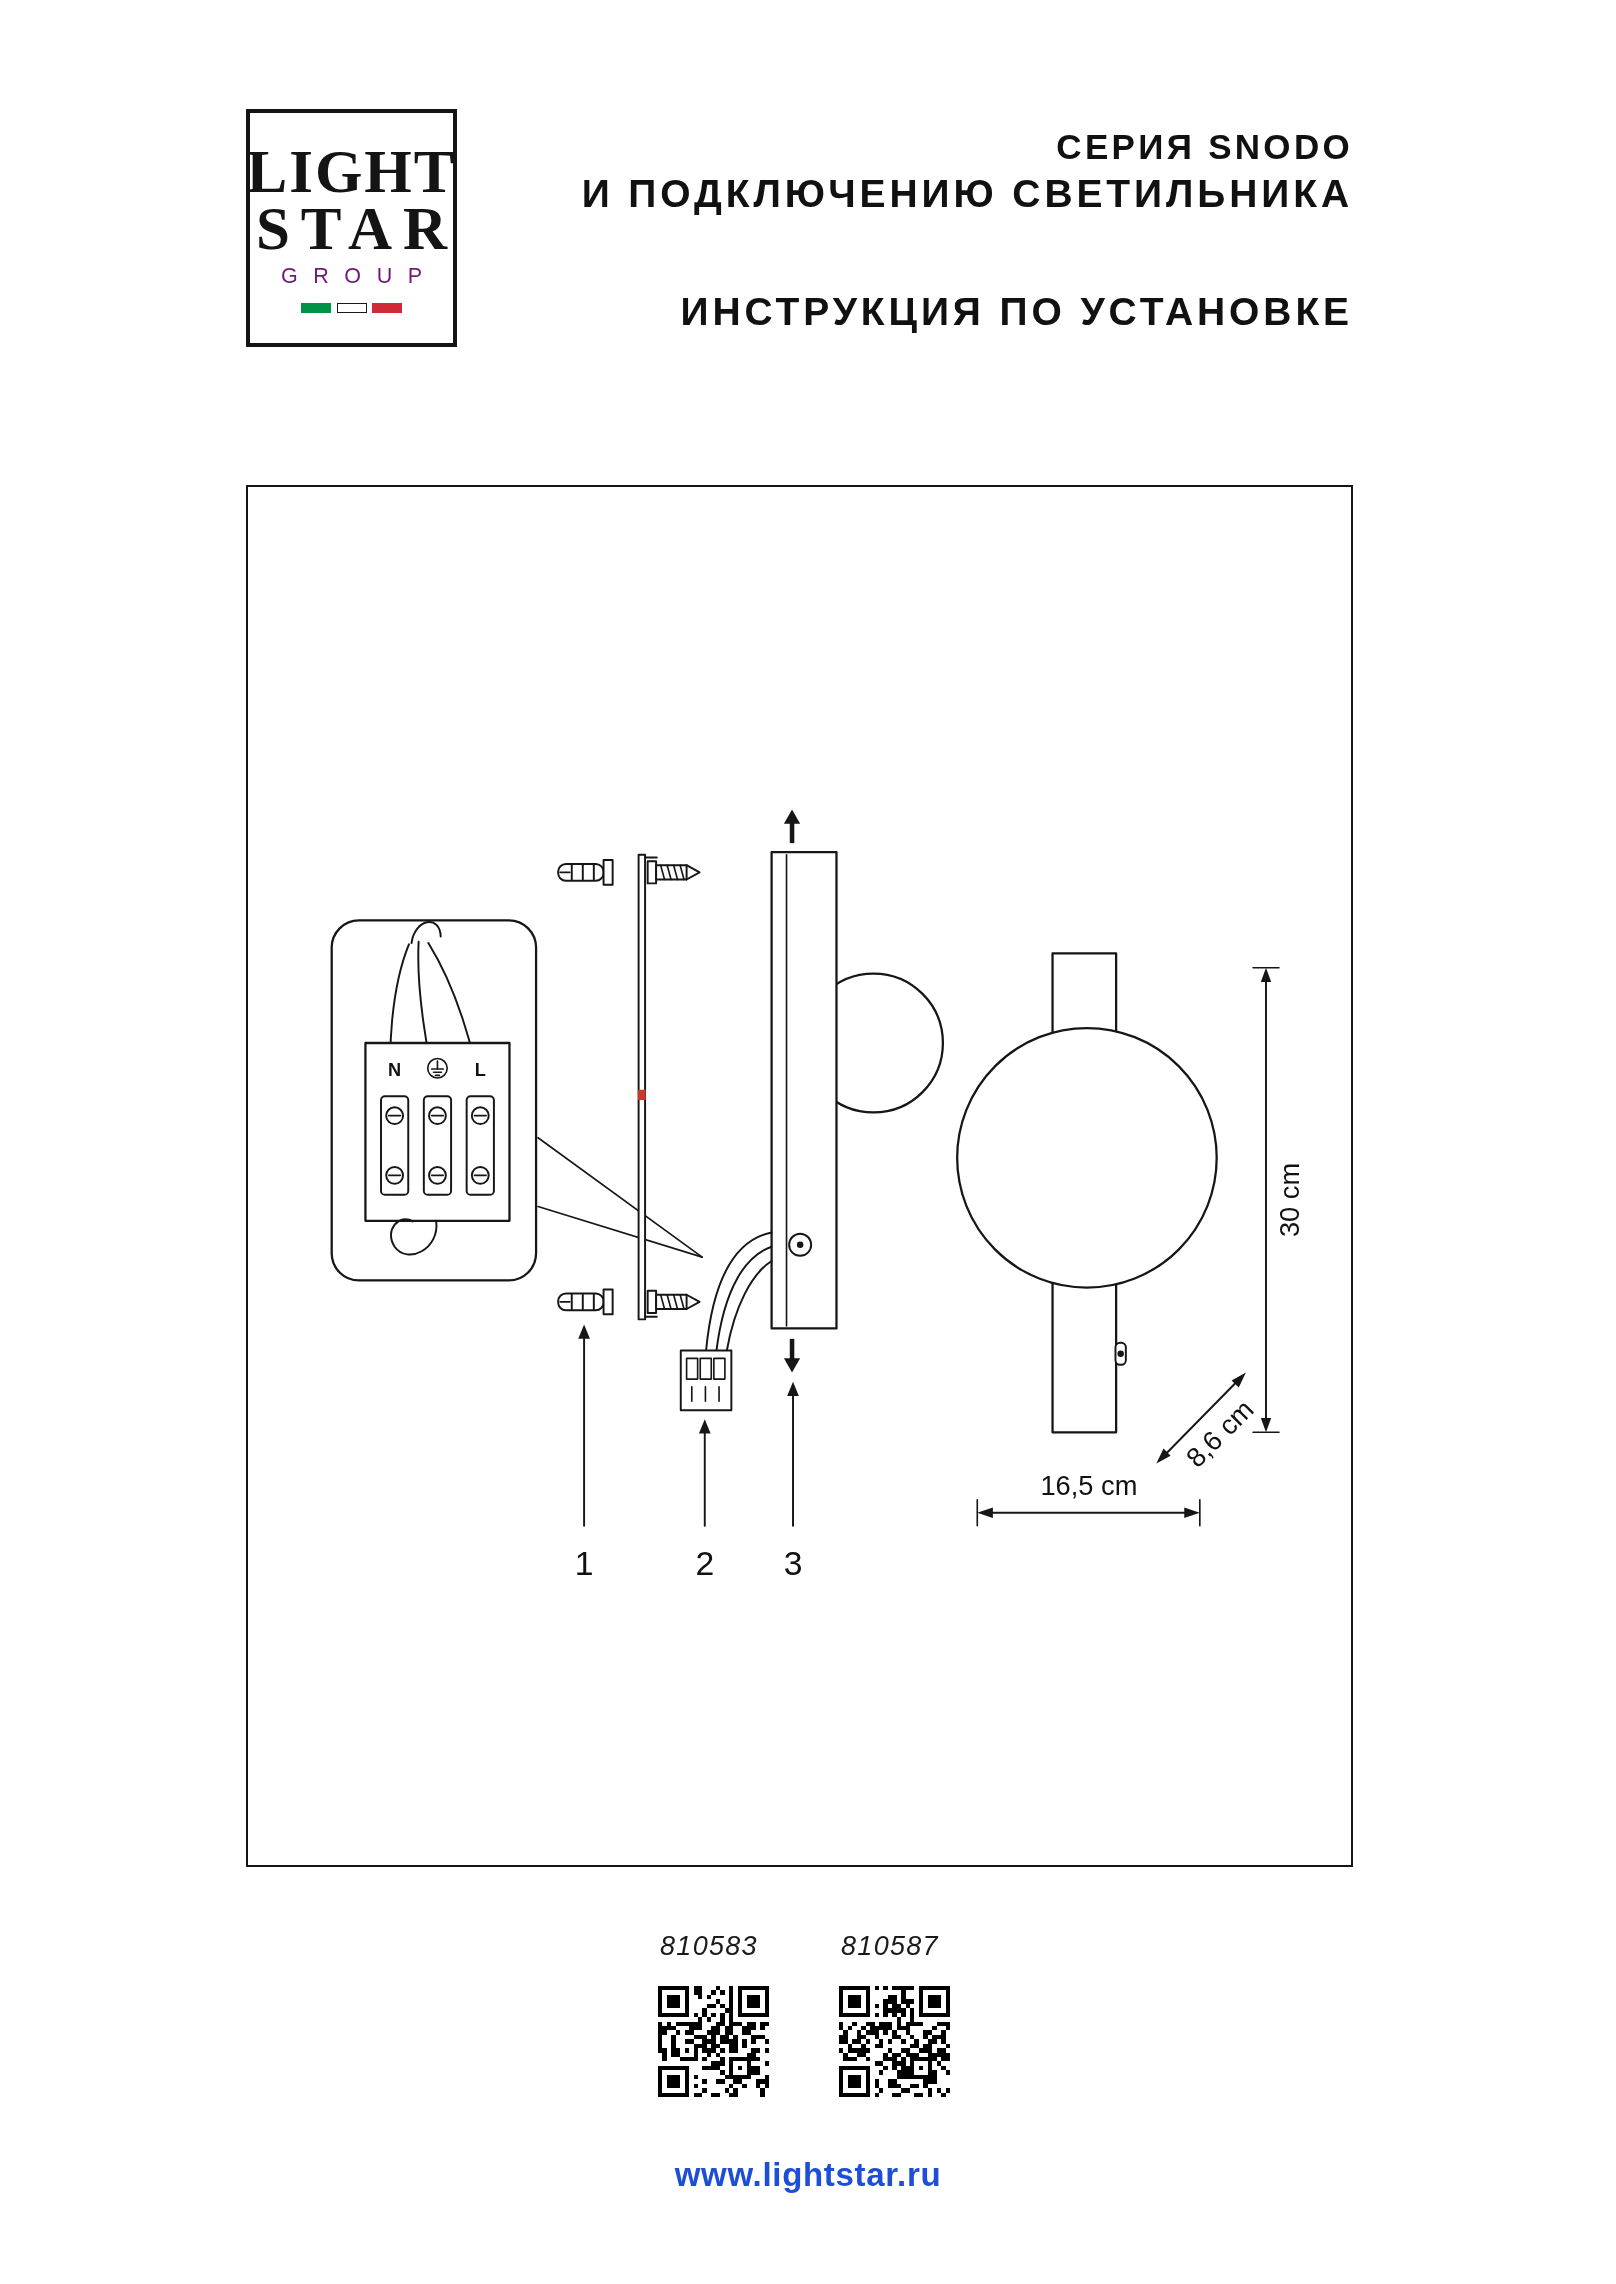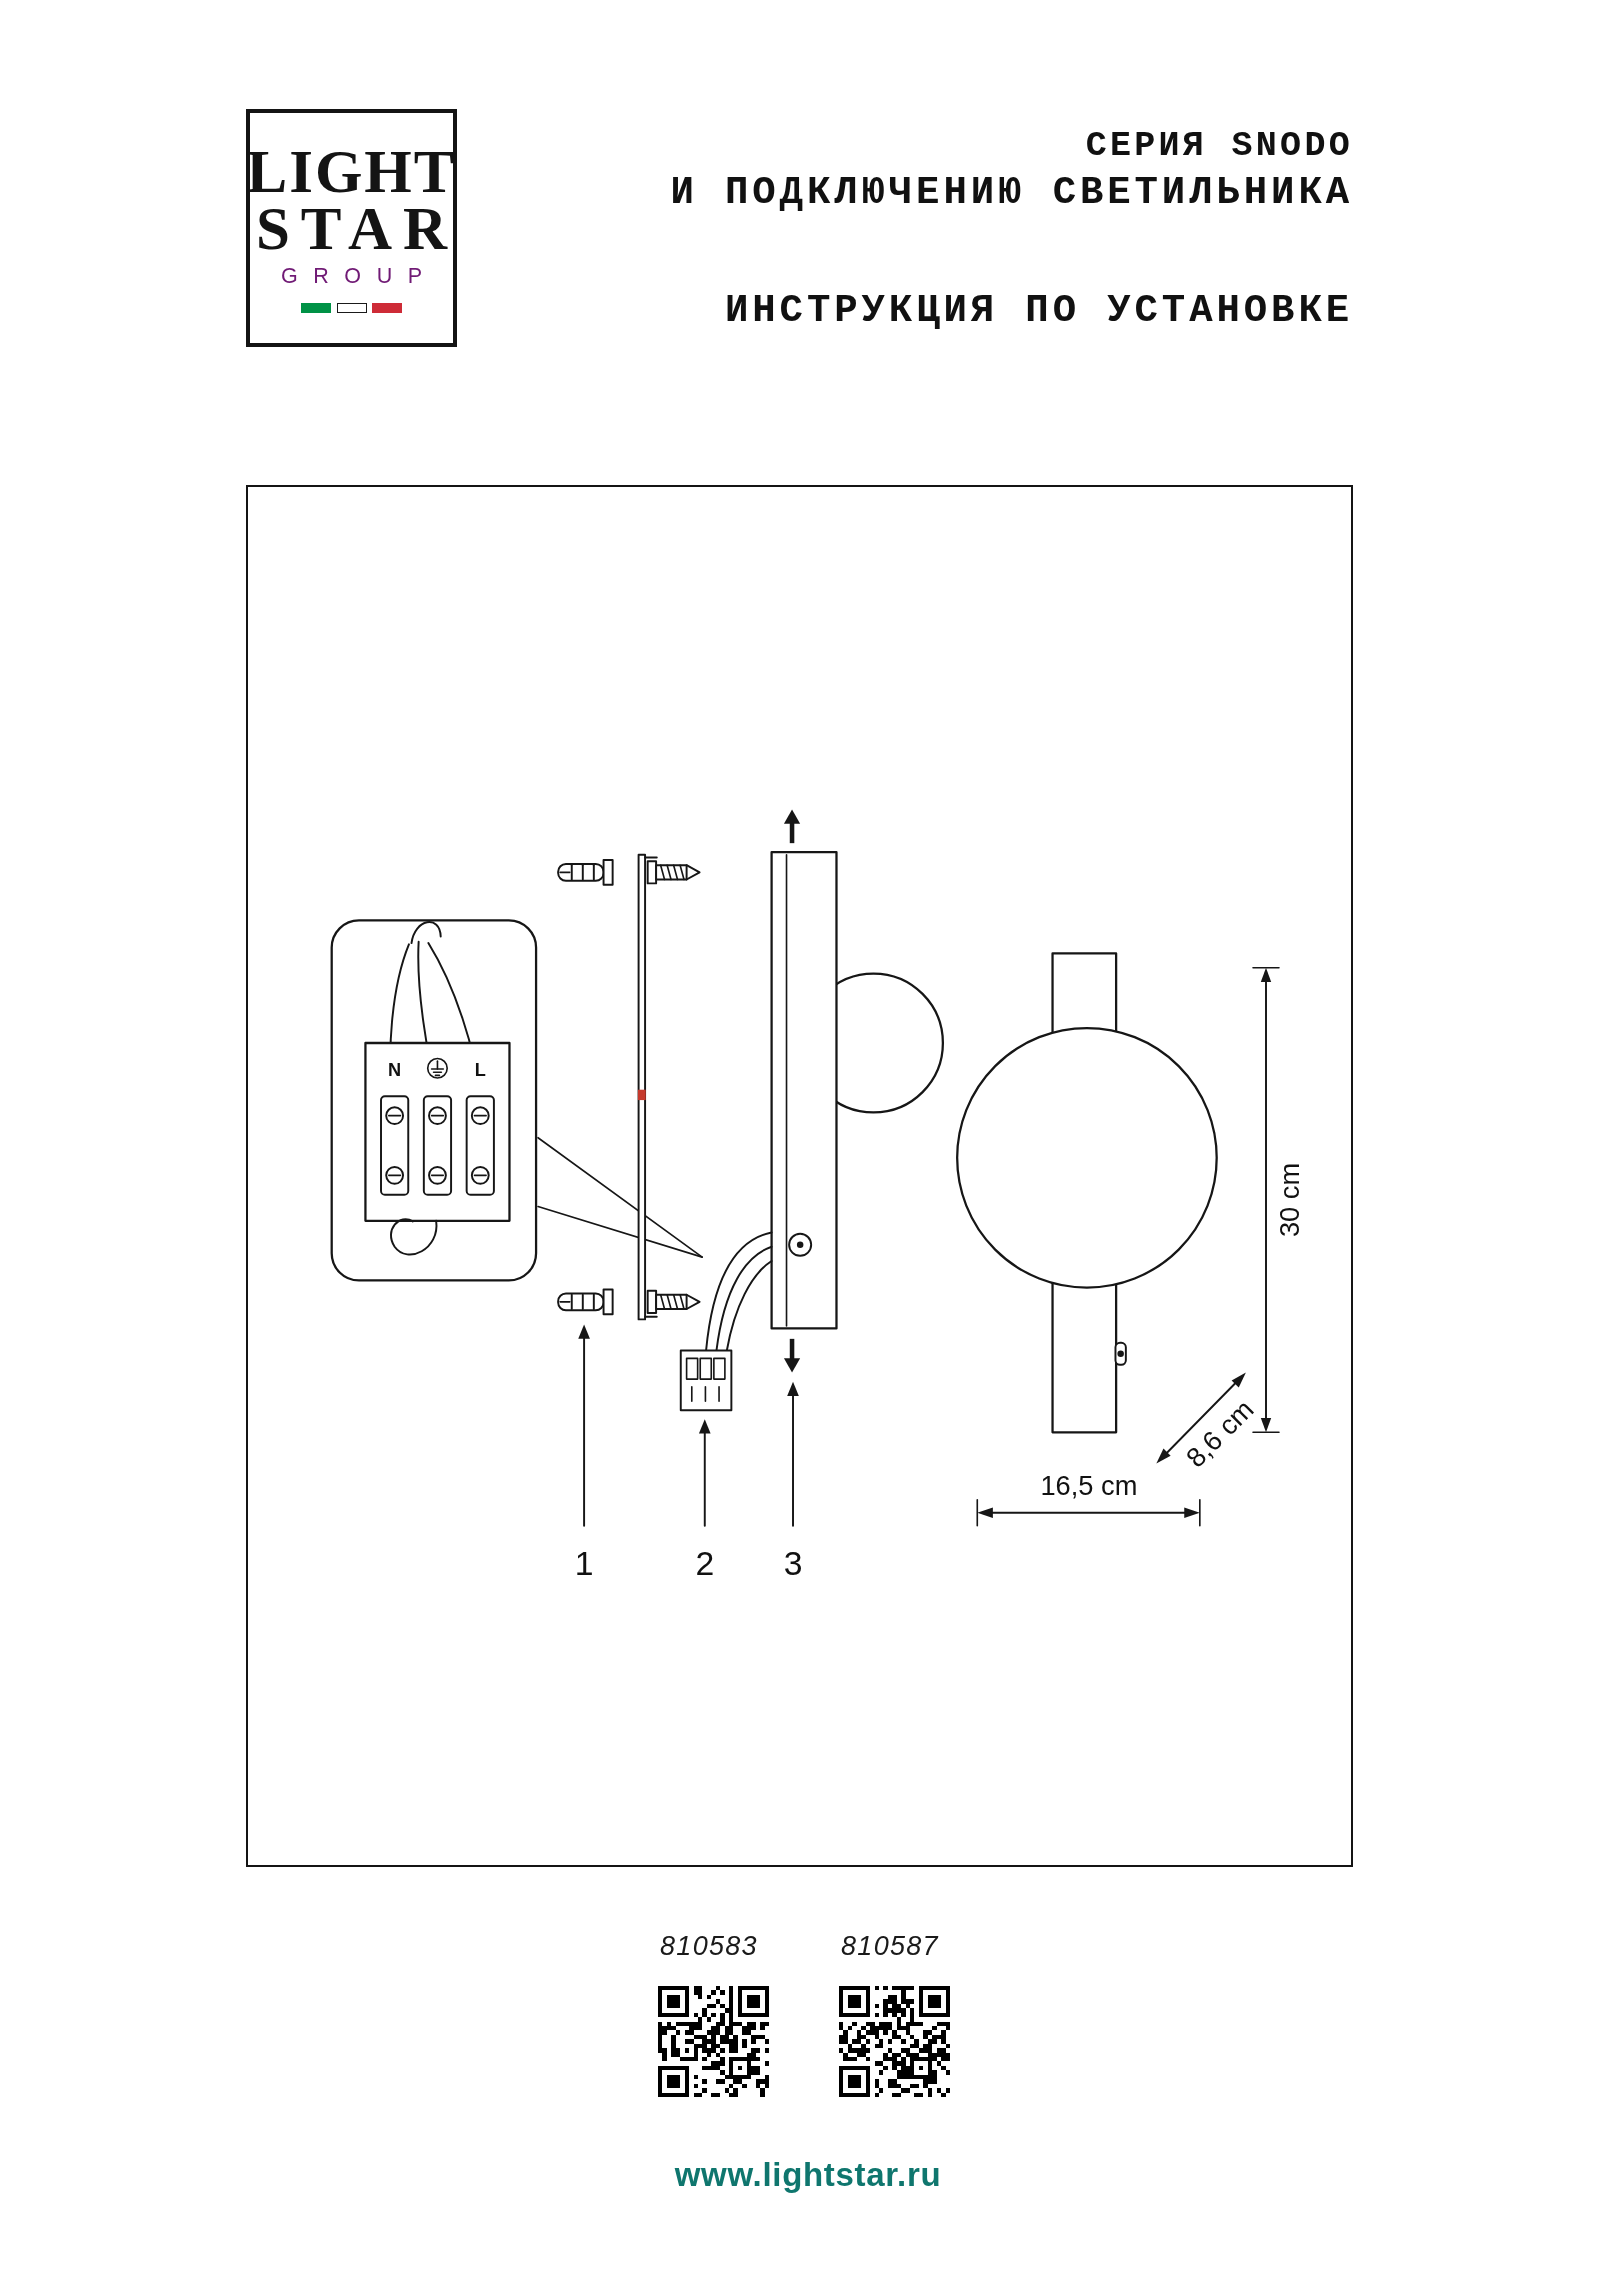--- a/index.html
+++ b/index.html
@@ -16,39 +16,39 @@
   }
   .logo-word { font-family:"Liberation Serif", serif; font-weight:700; font-size:61px; line-height:0.94; color:#141414; }
   .logo-word.l1 { letter-spacing:2px; }
   .logo-word.l2 { letter-spacing:11px; margin-right:-11px; }
   .logo-group { margin-top:6.5px; font-size:21.5px; font-weight:400; letter-spacing:15.6px; margin-right:-15.6px; color:#701a75; }
   .logo-flag { margin-top:14.3px; display:flex; gap:5.2px; }
   .flag-bar { width:30px; height:10.4px; }
   .flag-bar.white { border:1.3px solid #1a1a1a; box-sizing:border-box; }
 
   
-  .doc-header { position:absolute; right:263px; top:125px; text-align:right;font-family:Liberation Mono, monospace; }
+  .doc-header { position:absolute; right:263px; top:125px; text-align:right; }
   .h-series { font-size:35px; font-weight:700; letter-spacing:3.3px; line-height:1.25; white-space:nowrap; }
   .h-instr  { margin-top:69px; font-size:39px; font-weight:700; letter-spacing:3.9px; line-height:1.27; white-space:nowrap; }
 
   
   .diagram-frame {
     position:absolute; left:246px; top:485px; width:1107px; height:1382px;
     border:2.6px solid #141414; box-sizing:border-box; background:#fff;
   }
   .diagram-frame svg { display:block; width:100%; height:100%; }
 
   
   .qr-label { position:absolute; font-size:27px; font-weight:400; letter-spacing:1.3px; color:#1a1a1a;font-style:italic; }
   .qr-label.q1 { left:660px; top:1931px; }
   .qr-label.q2 { left:841px; top:1931px; }
   .qr-code { position:absolute; width:111px; height:111px; top:1986px; }
   .qr-code.q1 { left:658px; }
   .qr-code.q2 { left:839px; }
-  .website { position:absolute; left:0; right:0; top:2156px; text-align:center; font-size:33px; font-weight:700; letter-spacing:0.7px; color:#0f766e; }
+  .website { position:absolute; left:0; right:0; top:2156px; text-align:center; font-size:33px; font-weight:700; letter-spacing:0.7px; color:#1d4ed8; }
 </style>
 </head>
 <body>
 
 <div class="page">
 
   <div class="logo-box">
     <div class="logo-word l1">LIGHT</div>
     <div class="logo-word l2">STAR</div>
     <div class="logo-group">GROUP</div>

